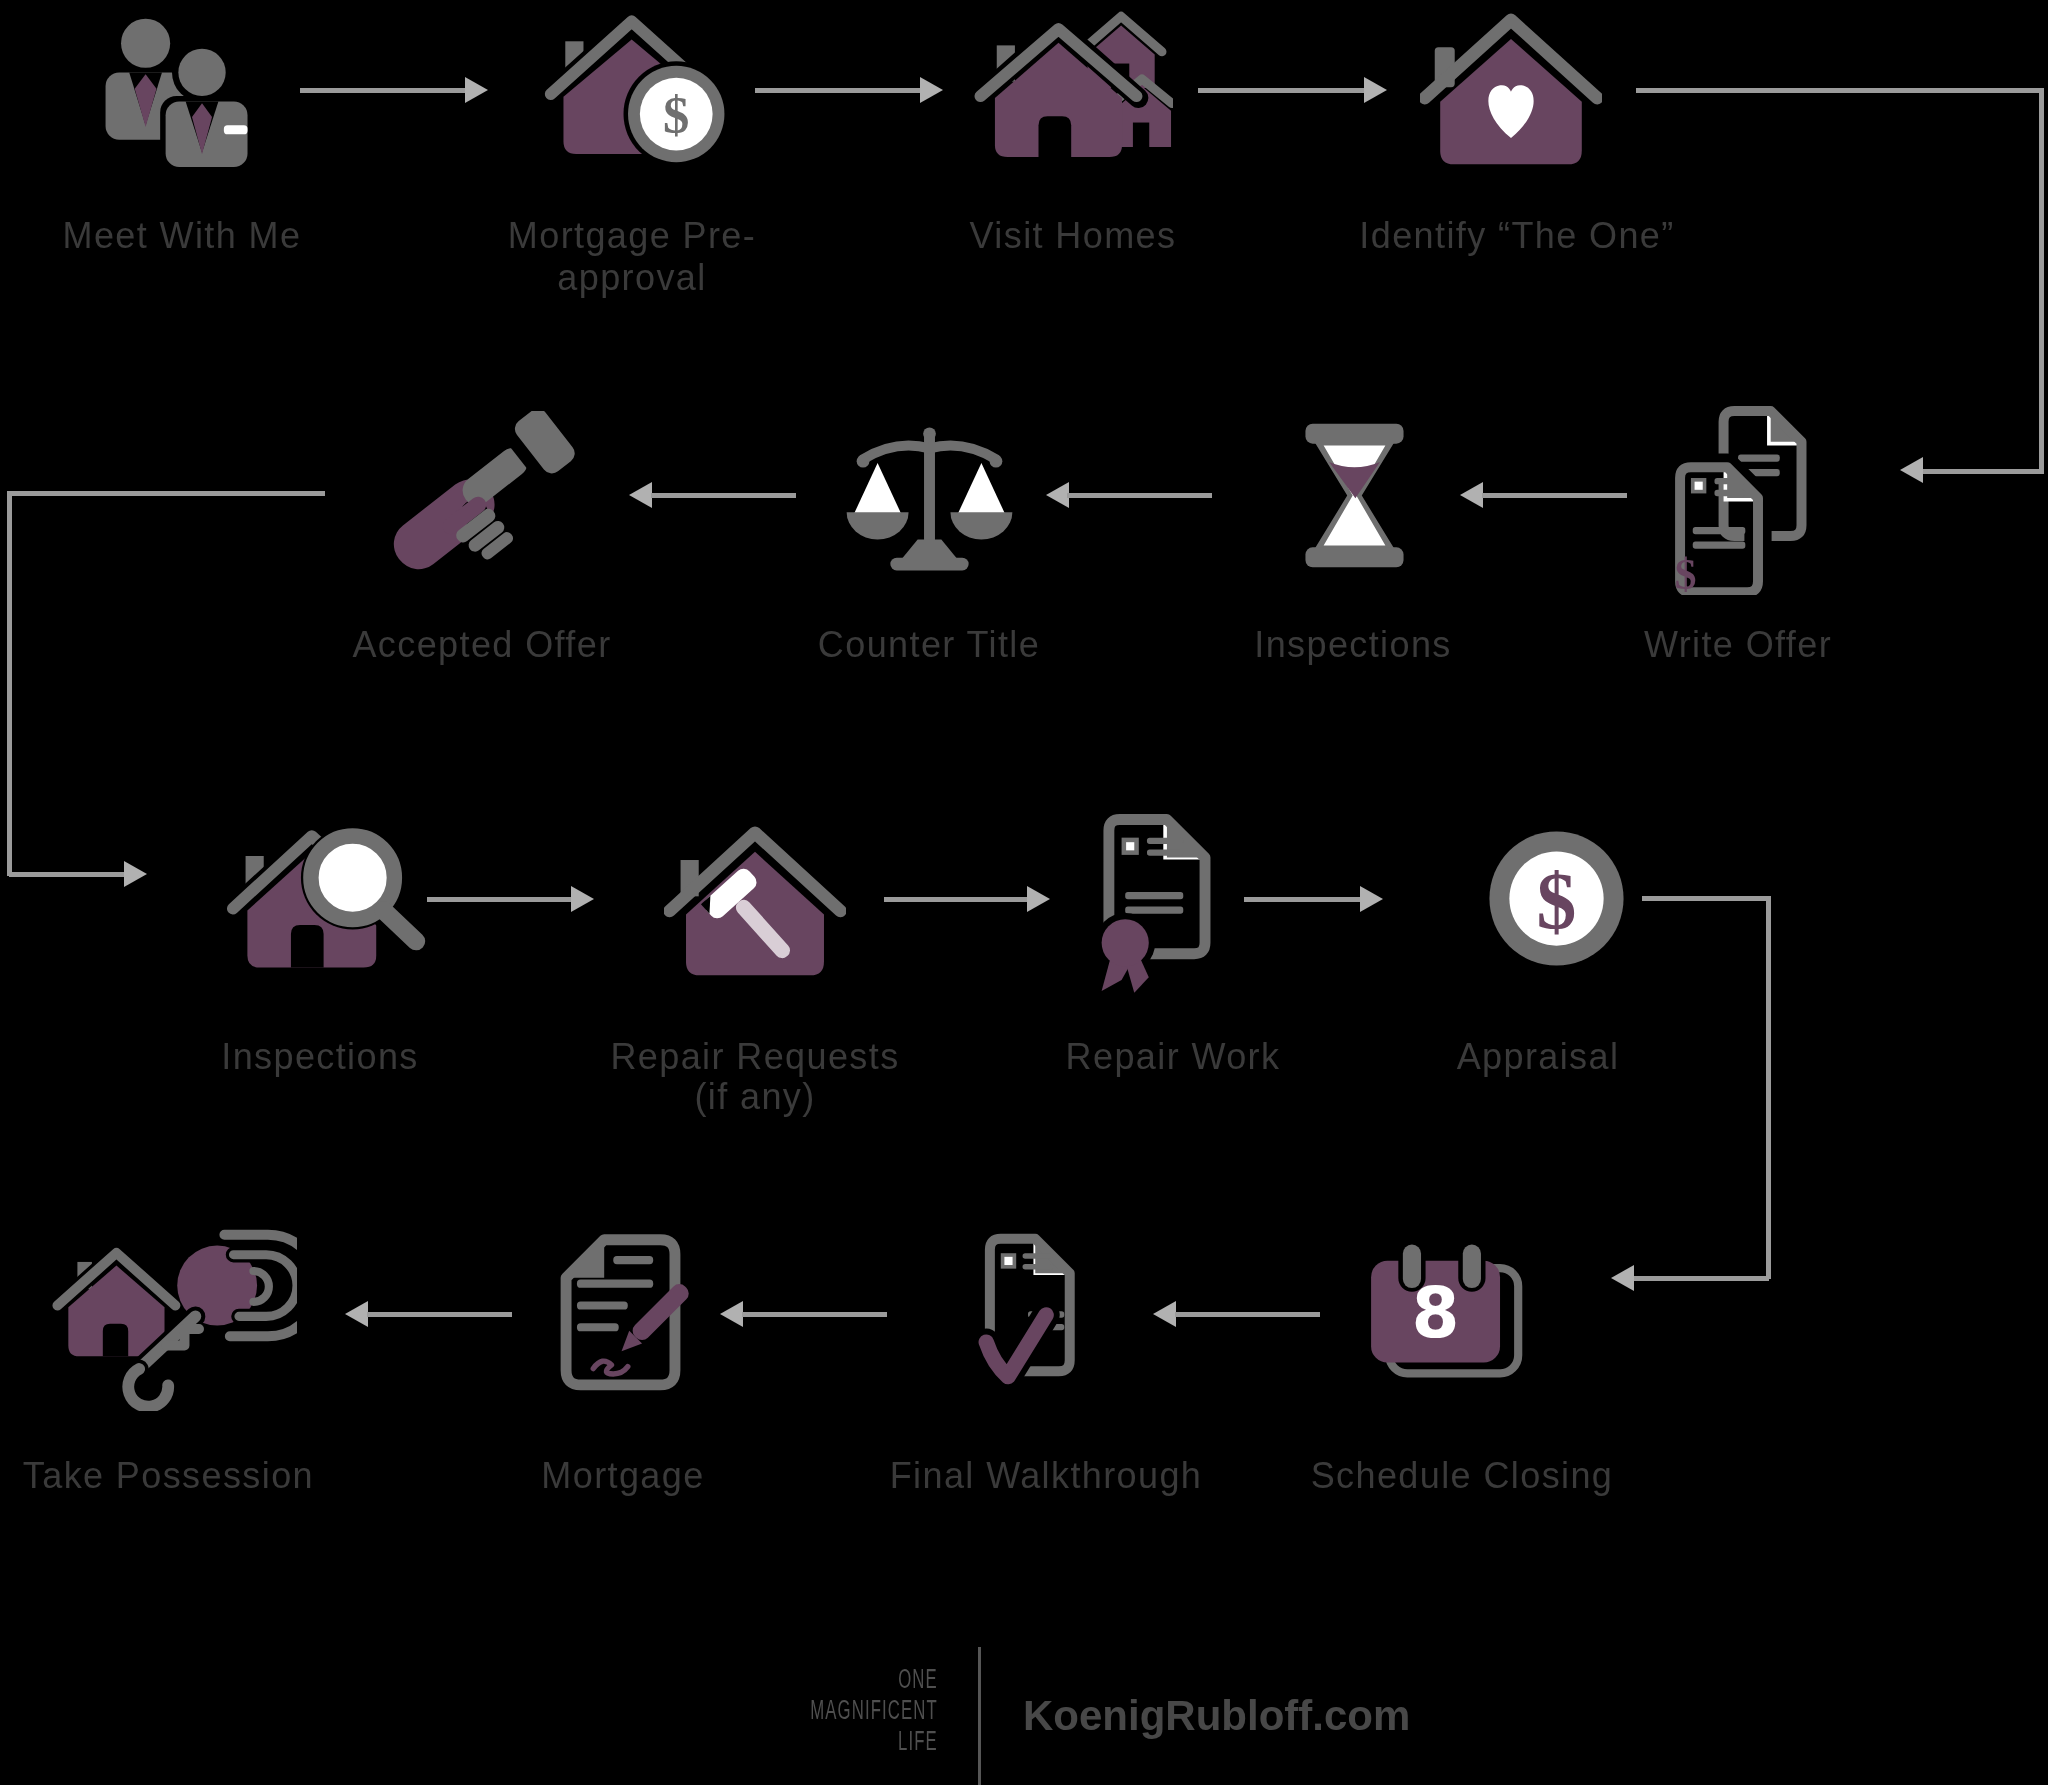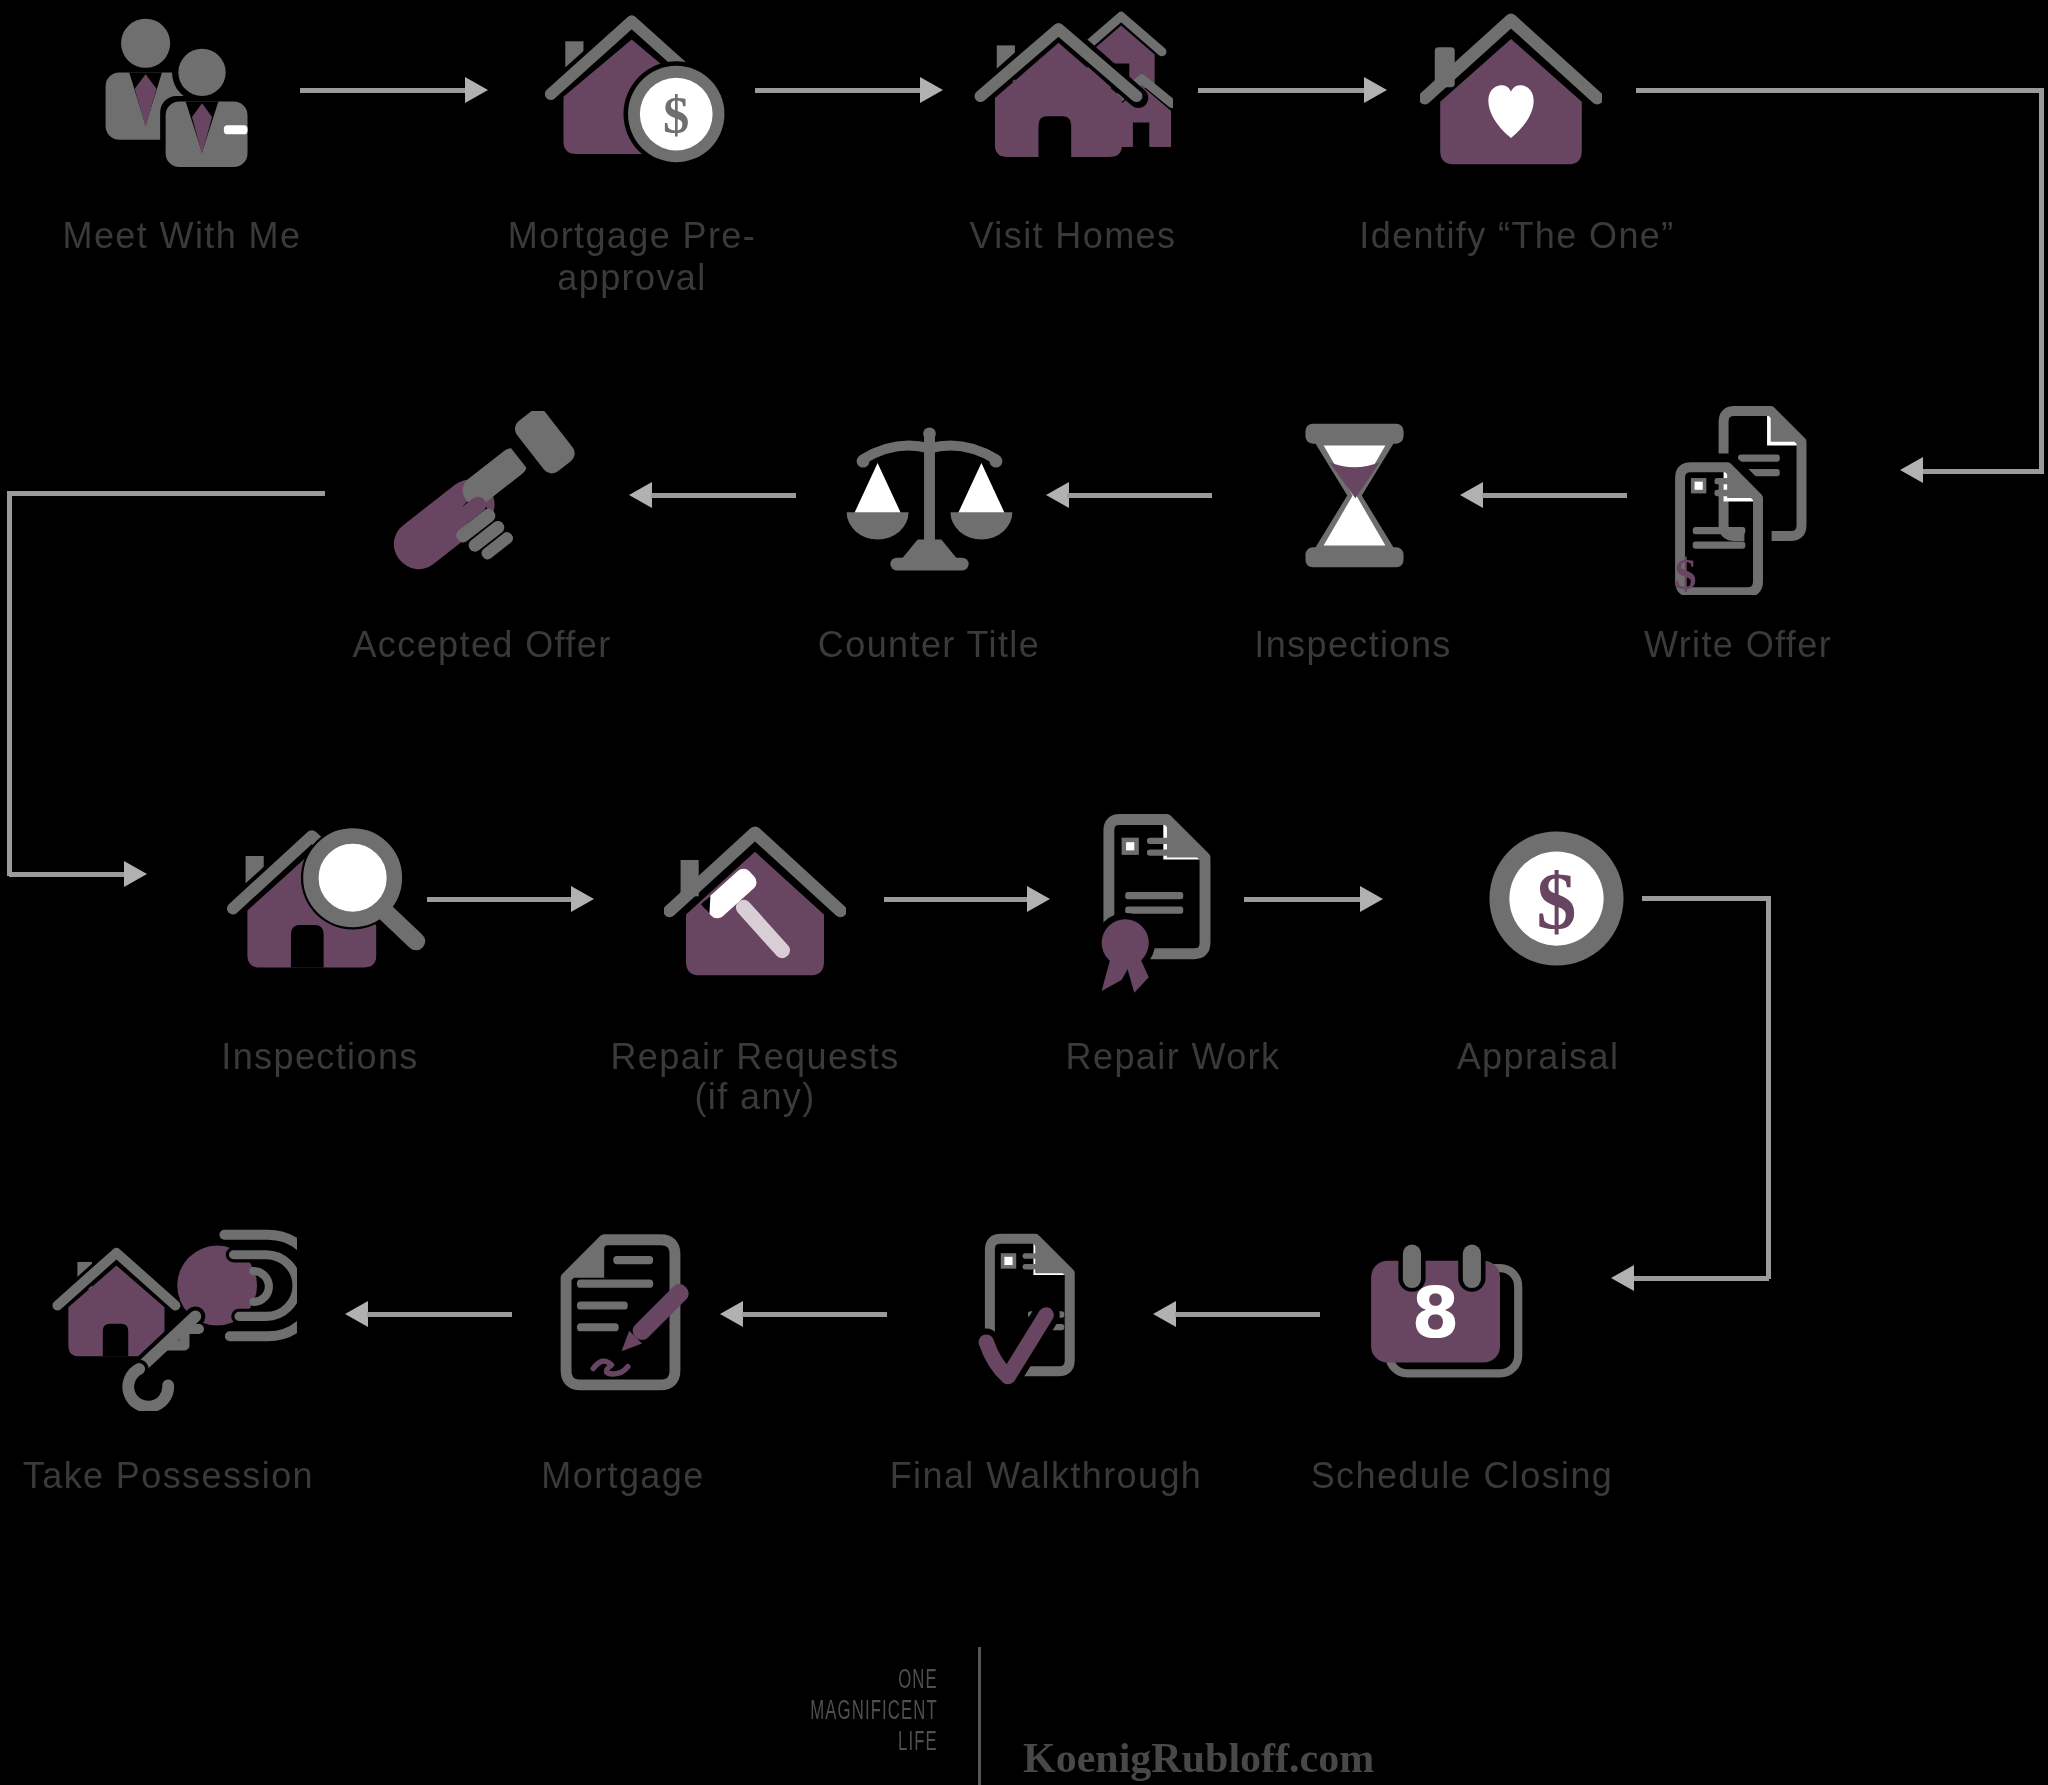--- a/index.html
+++ b/index.html
@@ -15,22 +15,22 @@
   .ah-l{position:absolute;width:0;height:0;border-top:13.6px solid transparent;
         border-bottom:13.6px solid transparent;border-right:23.6px solid #b1b1b1;}
   svg .g{fill:#6f6f6f;} svg .p{fill:#684560;} svg .k{fill:#000;} svg .w{fill:#fff;}
   svg .sg{stroke:#6f6f6f;fill:none;stroke-linecap:round;stroke-linejoin:round;}
   svg .sk{stroke:#000;fill:none;stroke-linecap:round;stroke-linejoin:round;}
   svg .sp{stroke:#684560;fill:none;stroke-linecap:round;stroke-linejoin:round;}
   .foot-tag{position:absolute;top:1664px;right:1110px;text-align:right;color:#4f4f4f;
             font-size:27px;line-height:31px;letter-spacing:1.8px;
             transform:scaleX(0.62);transform-origin:100% 0;}
   .foot-div{position:absolute;left:978px;top:1647px;width:2.7px;height:138px;background:#565656;}
-  .foot-site{position:absolute;left:1023px;top:1734px;color:#484848;font-size:42px;font-weight:bold;
-             font-family:Liberation Serif, serif;text-align:center;}
+  .foot-site{position:absolute;left:1023px;top:1692px;color:#484848;font-size:42px;font-weight:bold;
+             font-family:Liberation Sans, sans-serif;text-align:center;}
 </style>
 </head>
 <body>
 
 <div id="canvas">
 
   <svg class="icon" style="left:91px;top:13.6px" width="182" height="155" viewBox="0 0 200 170">
     <circle class="g" cx="60" cy="32" r="27"></circle>
     <rect class="g" x="16" y="64" width="90" height="74" rx="15"></rect>
     <polygon class="k" points="60,64 78,64 60,122 42,64"></polygon>

